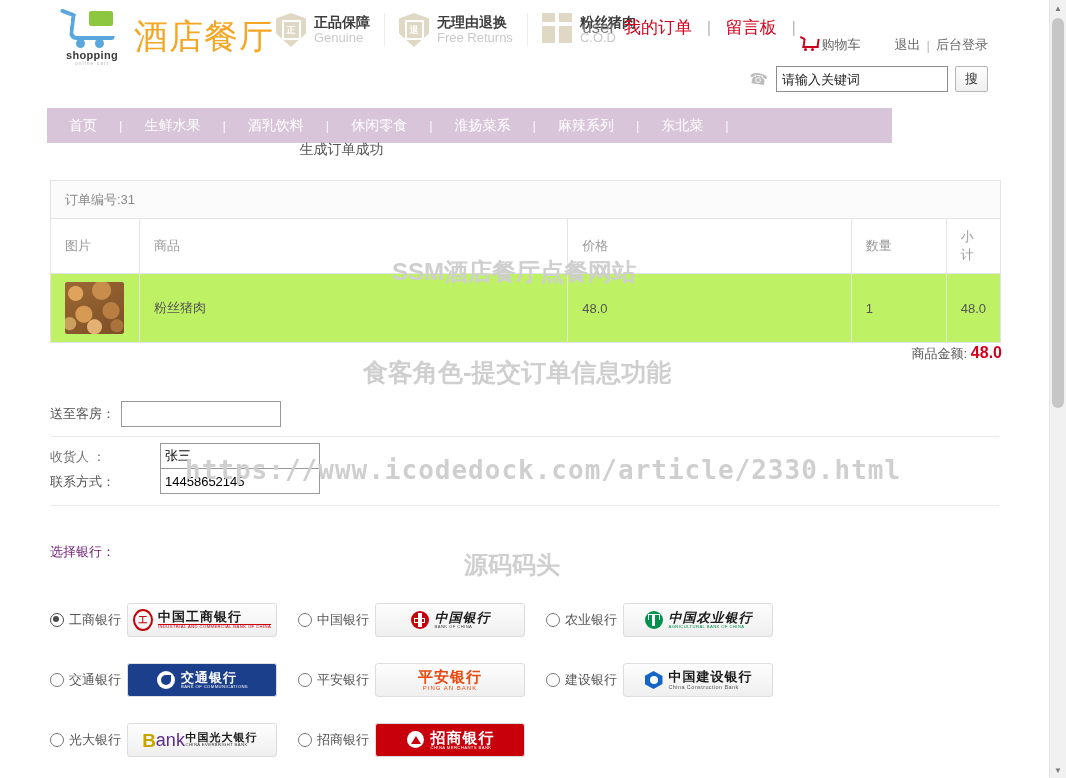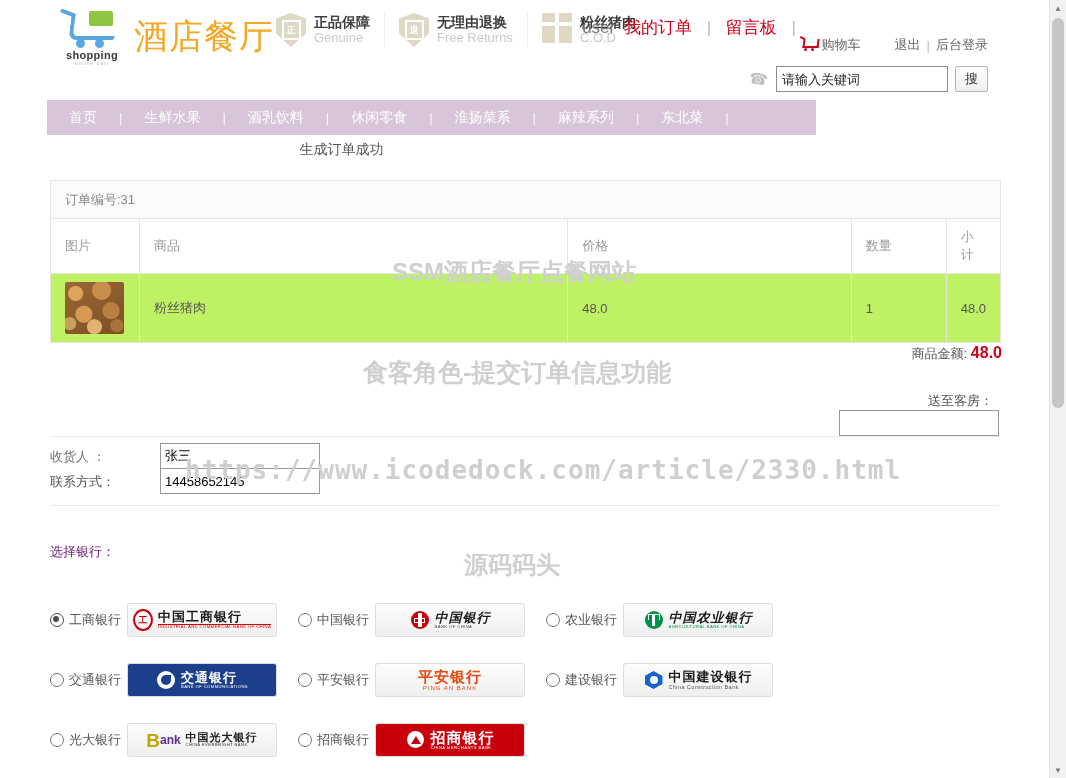--- a/index.html
+++ b/index.html
@@ -60,21 +60,21 @@
   .cartline a{color:#666;text-decoration:none;}
   .cartline .gap{display:inline-block;width:34px;}
 
   .searchbar{position:absolute;right:62px;top:66px;display:flex;align-items:center;}
   .phone-ico{color:#bdbdbd;font-size:15px;margin-right:8px;transform:rotate(8deg);}
   .search-input{width:160px;height:20px;border:1px solid #8d8d8d;padding:2px 5px;font-size:13px;color:#222;background:#fff;outline:none;font-family:"Liberation Sans",sans-serif;}
   .search-input::placeholder{color:#222;}
   .search-btn{margin-left:7px;width:33px;height:26px;border:1px solid #b5b5b5;background:linear-gradient(#fdfdfd,#f0f0f0);font-size:13px;color:#333;cursor:pointer;font-family:"Liberation Sans",sans-serif;border-radius:2px;}
 
   
-  .nav{position:absolute;left:47px;top:100px;width:769px;height:35px;background:#d8c5d9;display:flex;align-items:center;}
+  .nav{position:absolute;left:47px;top:108px;width:845px;height:35px;background:#d8c5d9;display:flex;align-items:center;}
   .nav a{color:#fff;font-size:14px;text-decoration:none;padding:0 22px;}
   .nav .nsep{color:#fff;opacity:.85;font-size:13px;}
 
   
   .order-status{position:absolute;left:0;top:141px;width:1003px;text-align:center;font-size:14px;color:#555;}
   .order-status span{display:inline-block;margin-left:-320px;}
 
   .order-box{position:absolute;left:50px;top:180px;width:949px;border:1px solid #e4e4e4;background:#bef264;}
   .order-no{height:37px;line-height:37px;padding-left:14px;background:#fbfbfb;border-bottom:1px solid #e4e4e4;color:#8a8a8a;font-size:13px;}
   table.items{width:100%;border-collapse:collapse;}
@@ -89,21 +89,21 @@
      radial-gradient(circle at 78% 55%,#b97f42 0 8px,transparent 9px),
      radial-gradient(circle at 50% 86%,#e3b173 0 7px,transparent 8px),
      radial-gradient(circle at 88% 84%,#a9743c 0 6px,transparent 7px),
      radial-gradient(circle at 8% 80%,#caa05f 0 6px,transparent 7px),
      linear-gradient(150deg,#9c6734,#7d4f25);}
 
   .amount{position:absolute;right:48px;top:344px;font-size:13px;color:#555;}
   .amount b{color:#d0021b;font-size:16px;}
 
   .form-area{position:absolute;left:50px;top:392px;width:949px;}
-  .row-room{display:flex;align-items:flex-end;height:44px;flex-direction:column;}
+  .row-room{display:flex;align-items:center;height:44px;}
   .lbl-txt{font-size:13px;color:#555;margin-right:6px;}
   .inp{border:1px solid #999;height:20px;padding:2px 4px;font-size:13px;background:#fff;color:#000;outline:none;font-family:"Liberation Sans",sans-serif;}
   .inp-room{width:150px;}
   .hr{border-top:1px solid #eaeaea;margin:0;}
   .recv{position:relative;height:68px;}
   .recv .l1{position:absolute;left:0;top:11px;font-size:13px;color:#737373;}
   .recv .l2{position:absolute;left:0;top:36px;font-size:13px;color:#555;}
   .inp-name{position:absolute;left:110px;top:6px;width:150px;}
   .inp-phone{position:absolute;left:110px;top:31px;width:150px;}
 
@@ -390,21 +390,21 @@
     </div>
 
     <div class="bank-row">
       <div class="bank-cell">
         <span class="radio"></span>
         <span class="bank-name">光大银行</span>
         <span class="bank-logo">
           <span class="bl-inner">
             <span class="bl-mark" style="width:34px;">
                 <span class="mk-ceb">B</span>
-                <span style="font-size:12px;font-weight:bold;color:#5b2d8e;">ank</span>
+                <span style="font-size:18px;font-weight:normal;color:#5b2d8e;">ank</span>
               </span>
             <span>
               <span class="ln1" style="color:#1a1a1a;display:block;font-size:11px;">中国光大银行</span>
               <span class="ln2" style="color:#333;display:block;">CHINA EVERBRIGHT BANK</span>
             </span>
           </span>
         </span>
       </div>
       <div class="bank-cell">
         <span class="radio"></span>

